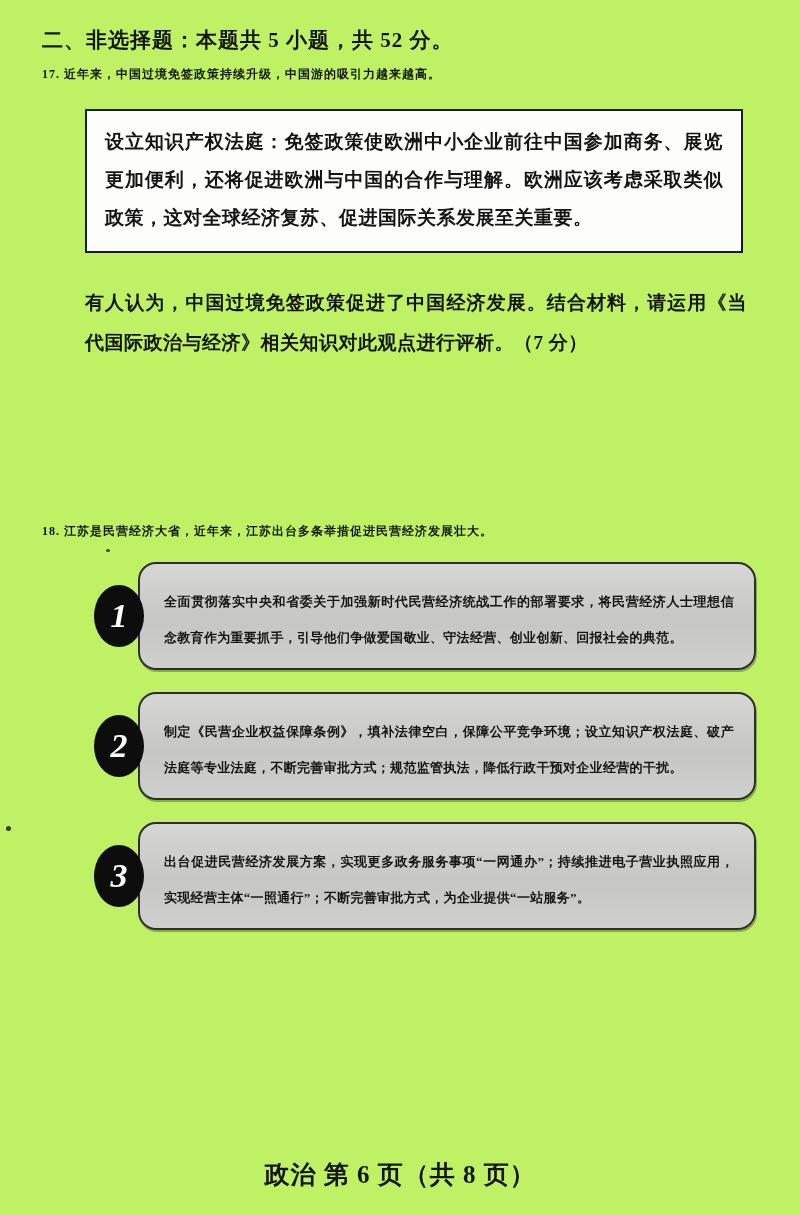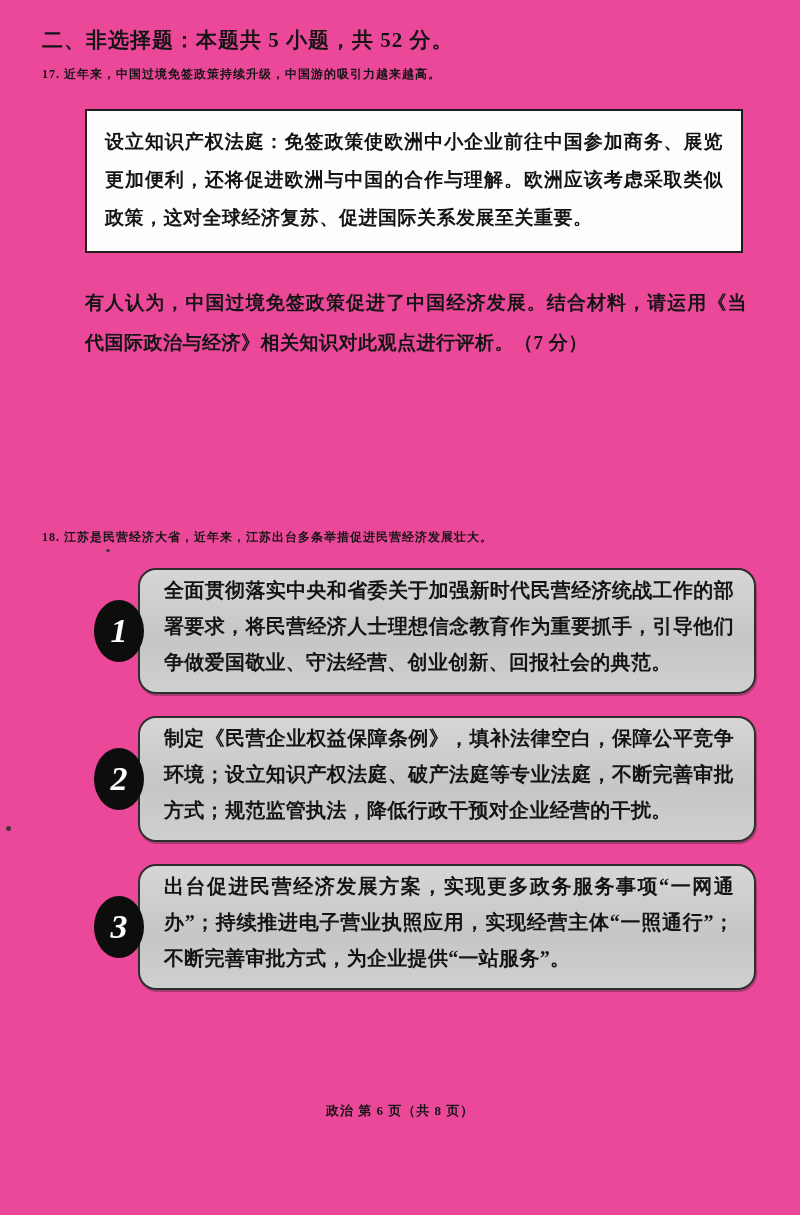--- a/index.html
+++ b/index.html
@@ -6,21 +6,21 @@
   html, body { width: 800px; }
   body {
     font-family: "Liberation Serif", "DejaVu Serif", serif;
     background: #ffffff;
     color: #141414;
   }
   .page {
     position: relative;
     width: 800px;
     height: 1215px;
-    background: #ec4899;
+    background: #bef264;
     overflow: hidden;
     padding: 26px 55px 0 42px;
   }
   .section-header {
     font-size: 21px;
     font-weight: 700;
     letter-spacing: 1px;
   }
   .q-stem {
     font-size: 12px;
@@ -46,34 +46,34 @@
     margin-top: 30px;
     margin-left: 43px;
     width: 662px;
     font-size: 19px;
     font-weight: 600;
     line-height: 40px;
     text-align: justify;
     letter-spacing: 0.5px;
   }
   .answer-space { height: 150px; }
-  .q18-stem { margin-top: 16px; }
+  .q18-stem { margin-top: 10px; }
   .measure-item {
     position: relative;
     margin-left: 52px;
     padding-left: 44px;
     margin-top: 22px;
     width: 662px;
   }
   .measure-box {
     background: linear-gradient(180deg, #d6d6d4 0%, #c6c6c4 55%, #cfcfcd 100%);
     border: 2px solid #2e2e2e;
     border-radius: 18px;
-    padding: 2px 20px 12px 24px;
-    font-size: 20px;
+    padding: 20px 20px 12px 24px;
+    font-size: 13px;
     font-weight: 600;
     line-height: 36px;
     text-align: justify;
     letter-spacing: 0.3px;
     box-shadow: 1px 2px 0 rgba(40,40,40,0.35);
   }
   .num-circle {
     position: absolute;
     left: 0;
     top: 50%;
@@ -87,24 +87,24 @@
     justify-content: center;
     color: #ffffff;
     font-size: 34px;
     font-style: italic;
     font-weight: 700;
     z-index: 2;
   }
   .footer {
     position: absolute;
     left: 0;
-    top: 1102px;
+    top: 1158px;
     width: 800px;
     text-align: center;
-    font-size: 13px;
+    font-size: 25px;
     font-weight: 700;
     letter-spacing: 1px;
   }
   .speck {
     position: absolute;
     background: #3a3a3a;
     border-radius: 50%;
   }
   .speck-1 { left: 106px; top: 549px; width: 4px; height: 3px; }
   .speck-2 { left: 6px;  top: 826px; width: 5px; height: 5px; }

